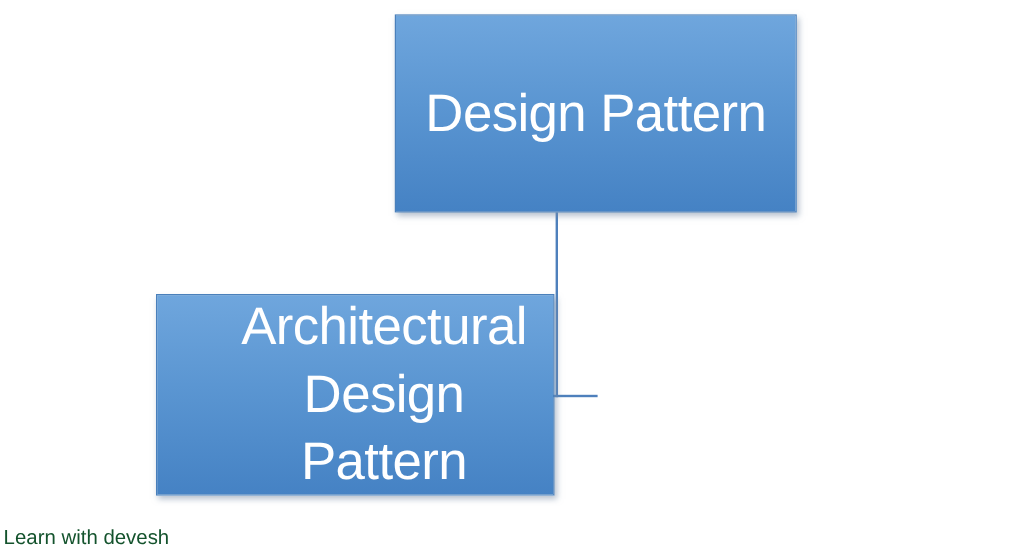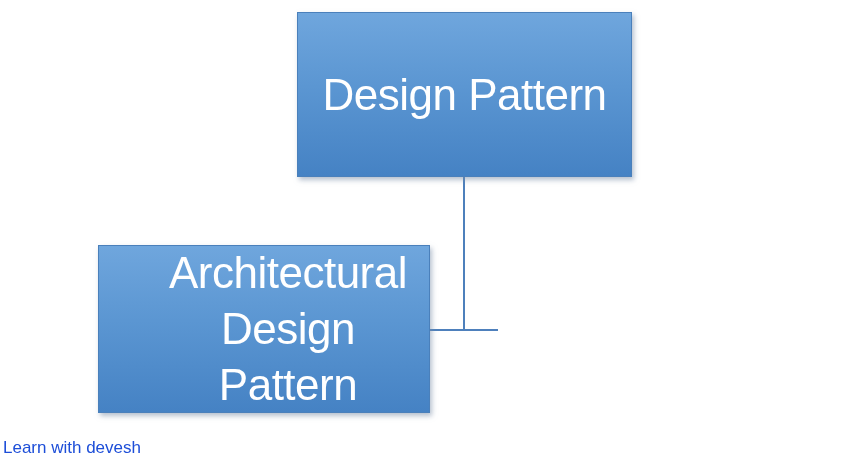--- a/index.html
+++ b/index.html
@@ -22,20 +22,21 @@
     border: 1px solid #4a80bb;
     box-shadow: 2px 3px 5px rgba(120, 140, 165, 0.55);
     color: #ffffff;
     display: flex;
     align-items: center;
     justify-content: center;
     text-align: center;
     font-size: 44px;
     line-height: 56px;
     letter-spacing: -0.5px;
+    margin-left: 32px;
   }
   .node-label {
     white-space: pre-line;
   }
   .node-root {
     left: 297px;
     top: 12px;
     width: 335px;
     height: 165px;
   }
@@ -67,21 +68,21 @@
     top: 329px;
     width: 68px;
     height: 2px;
   }
   .watermark {
     position: absolute;
     left: 3px;
     top: 437px;
     font-size: 17px;
     line-height: 22px;
-    color: #1d4ed8;
+    color: #14532d;
     letter-spacing: 0;
   }
 </style>
 </head>
 <body>
 
 <div class="canvas">
 
   <div class="connector connector-vertical"></div>
 

